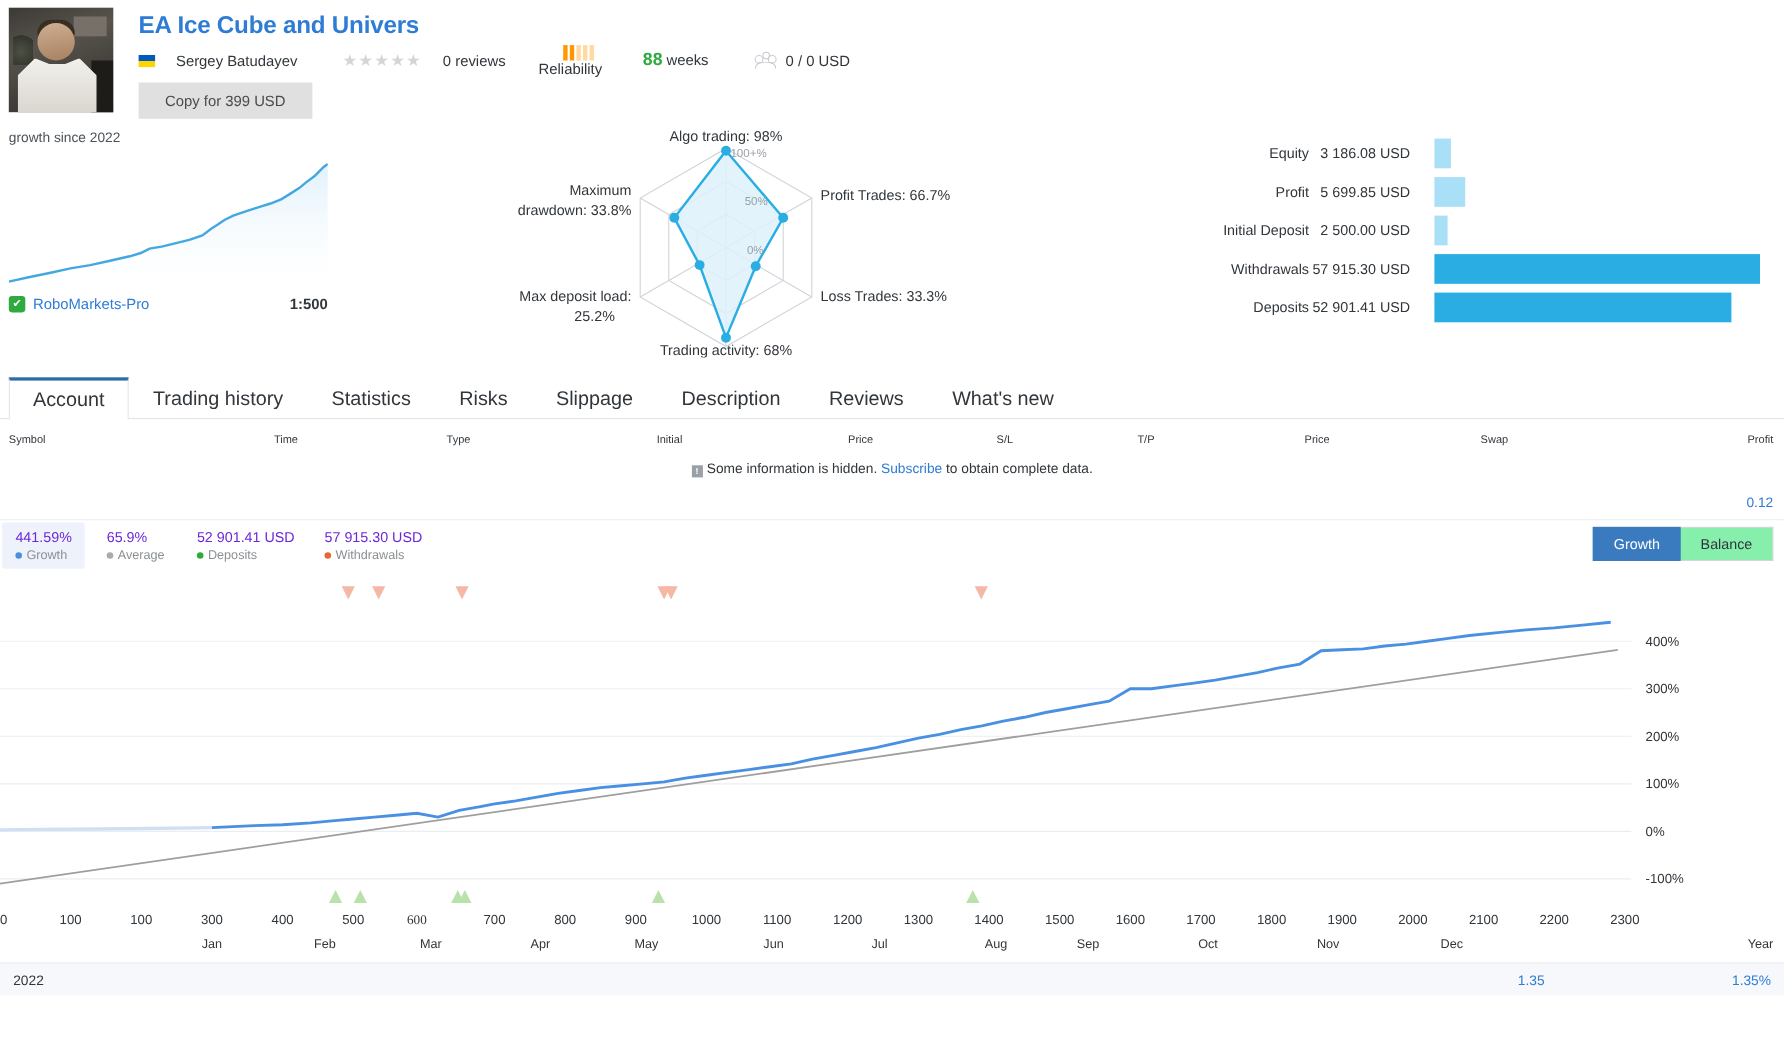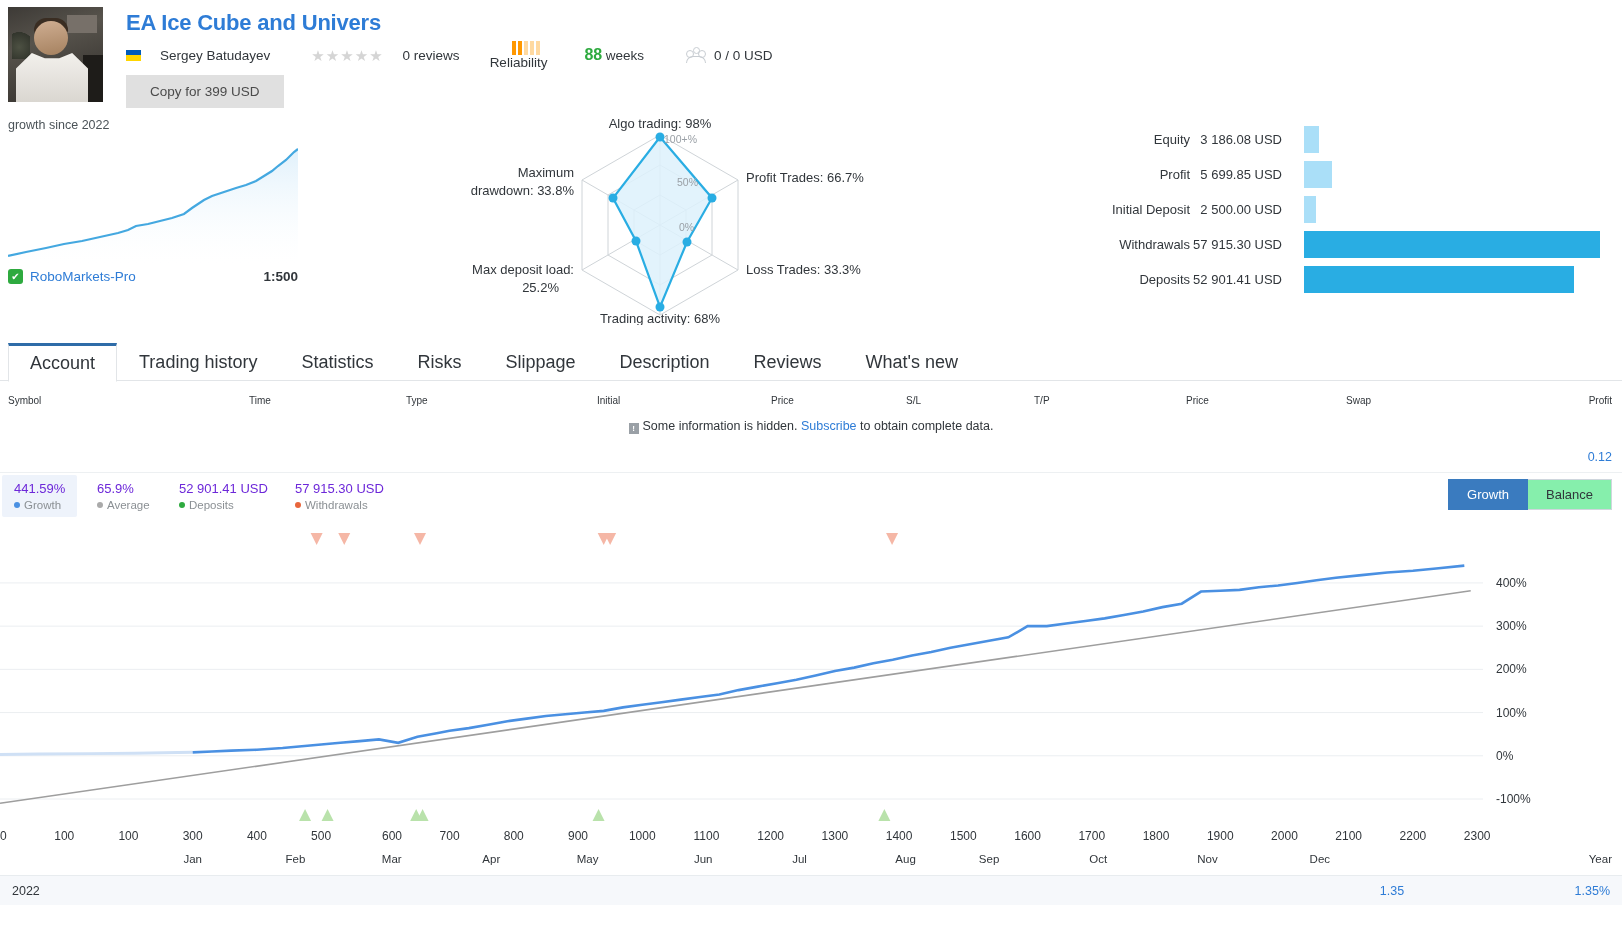--- a/index.html
+++ b/index.html
@@ -484,21 +484,21 @@
       <polygon points="878.3663793103448,292 890.3663793103448,292 884.3663793103448,280" fill="#b9e2ab"></polygon>
     </svg>
 </div>
 <div class="xaxis" id="xaxis">
     <span style="transform: none; left: 0px;">0</span>
     <span style="left: 64.2241px;">100</span>
     <span style="left: 128.448px;">100</span>
     <span style="left: 192.672px;">300</span>
     <span style="left: 256.897px;">400</span>
     <span style="left: 321.121px;">500</span>
-    <span style="left: 392px;">600</span>
+    <span style="left: 379px; font-family: Liberation Serif, serif;">600</span>
     <span style="left: 449.569px;">700</span>
     <span style="left: 513.793px;">800</span>
     <span style="left: 578.017px;">900</span>
     <span style="left: 642.241px;">1000</span>
     <span style="left: 706.466px;">1100</span>
     <span style="left: 770.69px;">1200</span>
     <span style="left: 834.914px;">1300</span>
     <span style="left: 899.138px;">1400</span>
     <span style="left: 963.362px;">1500</span>
     <span style="left: 1027.59px;">1600</span>

